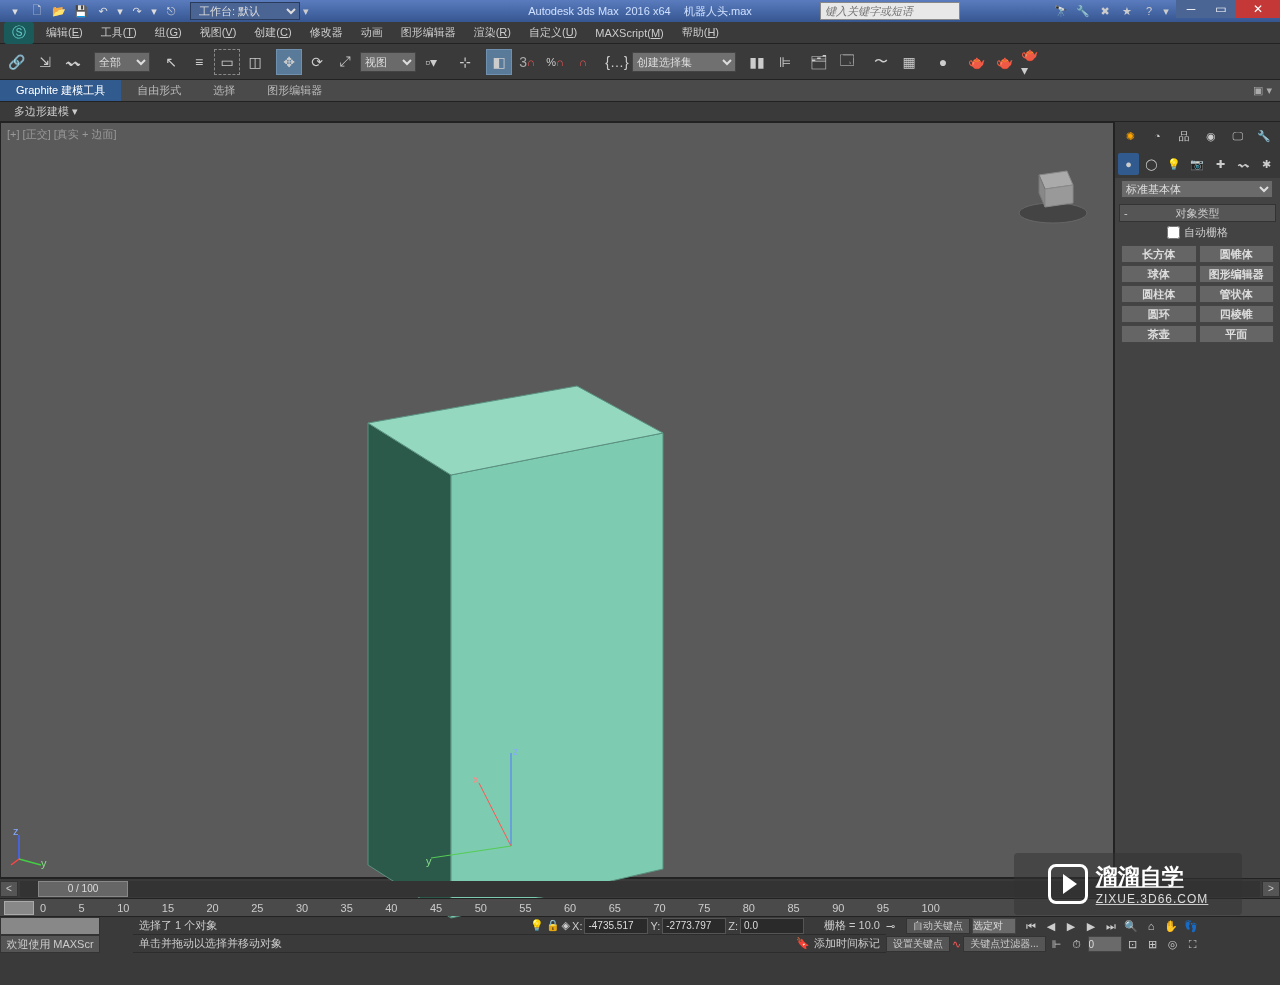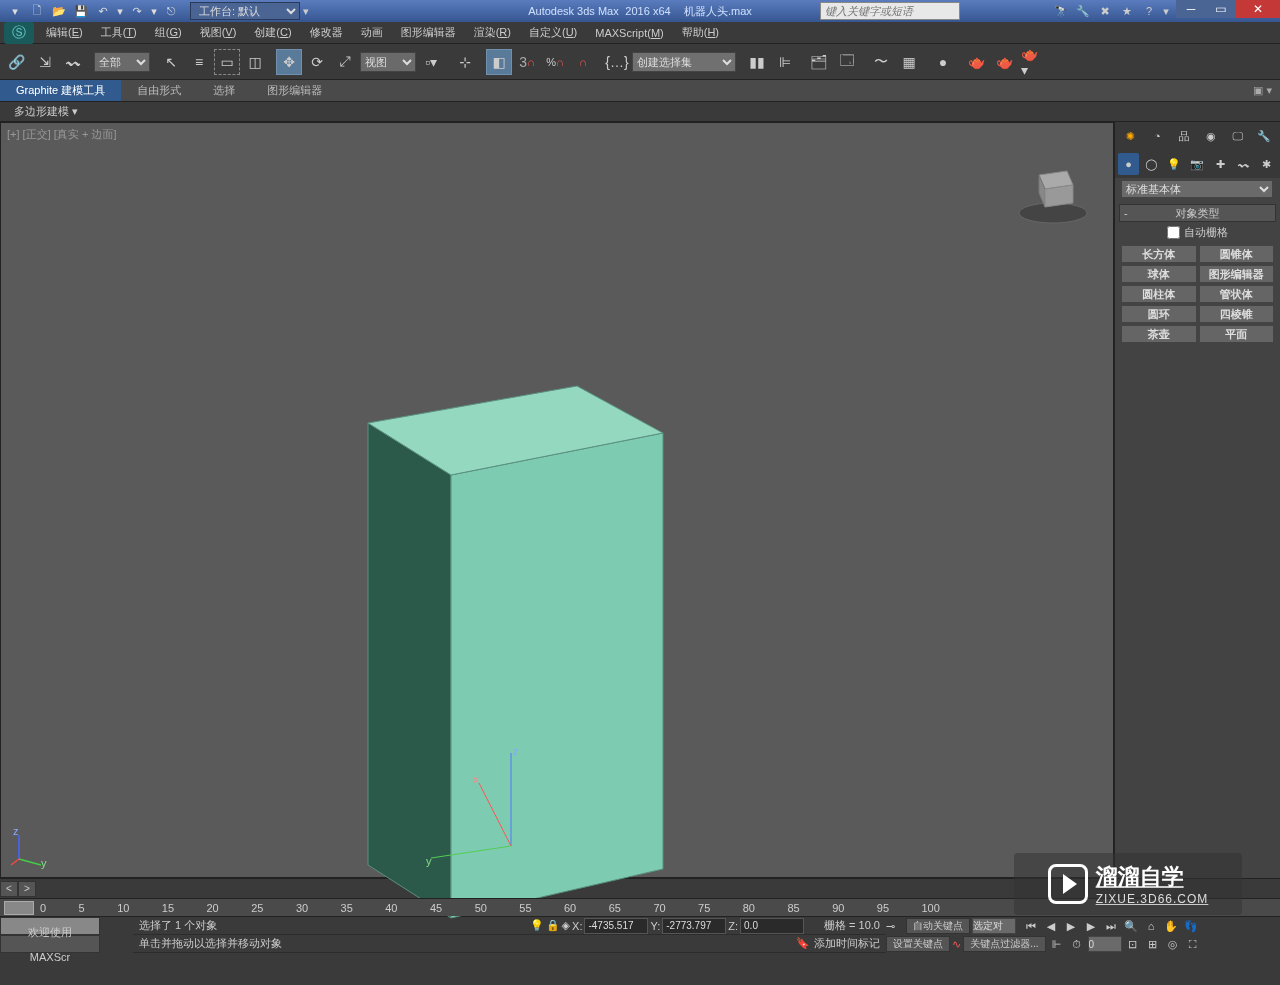--- a/index.html
+++ b/index.html
@@ -76,21 +76,21 @@
 .slider-btn { width: 18px; height: 16px; background: #555; border: 1px solid #333; display: flex; align-items: center; justify-content: center; color: #ccc; font-size: 10px; }
 .slider-track { flex: 1; background: #333; height: 16px; margin: 0 2px; position: relative; }
 .slider-handle { position: absolute; left: 18px; top: 0; width: 90px; height: 16px; background: #666; border: 1px solid #888; display: flex; align-items: center; justify-content: center; color: #ddd; font-size: 10px; }
 
 .time-ruler { height: 18px; background: #4a4a4a; display: flex; align-items: center; padding-left: 40px; border-top: 1px solid #222; position: relative; }
 .ruler-marks { display: flex; justify-content: space-between; width: 900px; color: #ccc; font-size: 10px; }
 .key-bar { position:absolute; left:4px; top:2px; width:30px; height:14px; background:#888; border:1px solid #aaa;}
 
 .status-bar { height: 38px; background: #3a3a3a; display: flex; border-top: 1px solid #222; }
 .status-left { width: 100px; display: flex; flex-direction: column; }
-.status-left-btn { height: 18px; background: #555; border: 1px solid #333; display: flex; align-items: center; justify-content: center; color: #ccc; font-size: 10px; flex-direction: column; }
+.status-left-btn { height: 18px; background: #555; border: 1px solid #333; display: flex; align-items: center; justify-content: center; color: #ccc; font-size: 10px; }
 .status-mid { flex: 1; display: flex; flex-direction: column; }
 .status-line { height: 18px; display: flex; align-items: center; padding: 0 6px; color: #ccc; font-size: 11px; gap: 4px; border-bottom:1px solid #2c2c2c;margin-left:33px;}
 .coord-group { display: flex; align-items: center; gap: 2px; margin-left: auto; margin-right:8px;}
 .coord-input { width: 64px; height: 16px; background: #2a2a2a; border: 1px solid #555; color: #ddd; font-size: 10px; padding: 0 3px; }
 .grid-info { margin-left: 8px; }
 .status-right { width: 394px; display: flex; flex-direction: column; }
 .sr-row { height: 18px; display: flex; align-items: center; gap: 2px; }
 .sr-btn { background: #555; border: 1px solid #333; height: 16px; padding: 0 6px; color: #ccc; font-size: 10px; display: flex; align-items: center; }
 .sr-field { background: #6a6a6a; border: 1px solid #444; height: 16px; width: 50px; color: #ddd; font-size: 10px; }
 .sr-icon { width: 18px; height: 16px; display: flex; align-items: center; justify-content: center; color: #ccc; }
@@ -304,20 +304,23 @@
         <div class="obj-btn">茶壶</div>
         <div class="obj-btn">平面</div>
       </div>
     </div>
 
   </div>
 </div>
 
 <div class="time-slider-row">
   <div class="slider-btn">&lt;</div>
+  <div class="slider-track">
+    <div class="slider-handle">0 / 100</div>
+  </div>
   <div class="slider-btn">&gt;</div>
 </div>
 
 <div class="time-ruler">
   <div class="key-bar"></div>
   <div class="ruler-marks">
     <span>0</span>
       <span>5</span>
       <span>10</span>
     <span>15</span>

